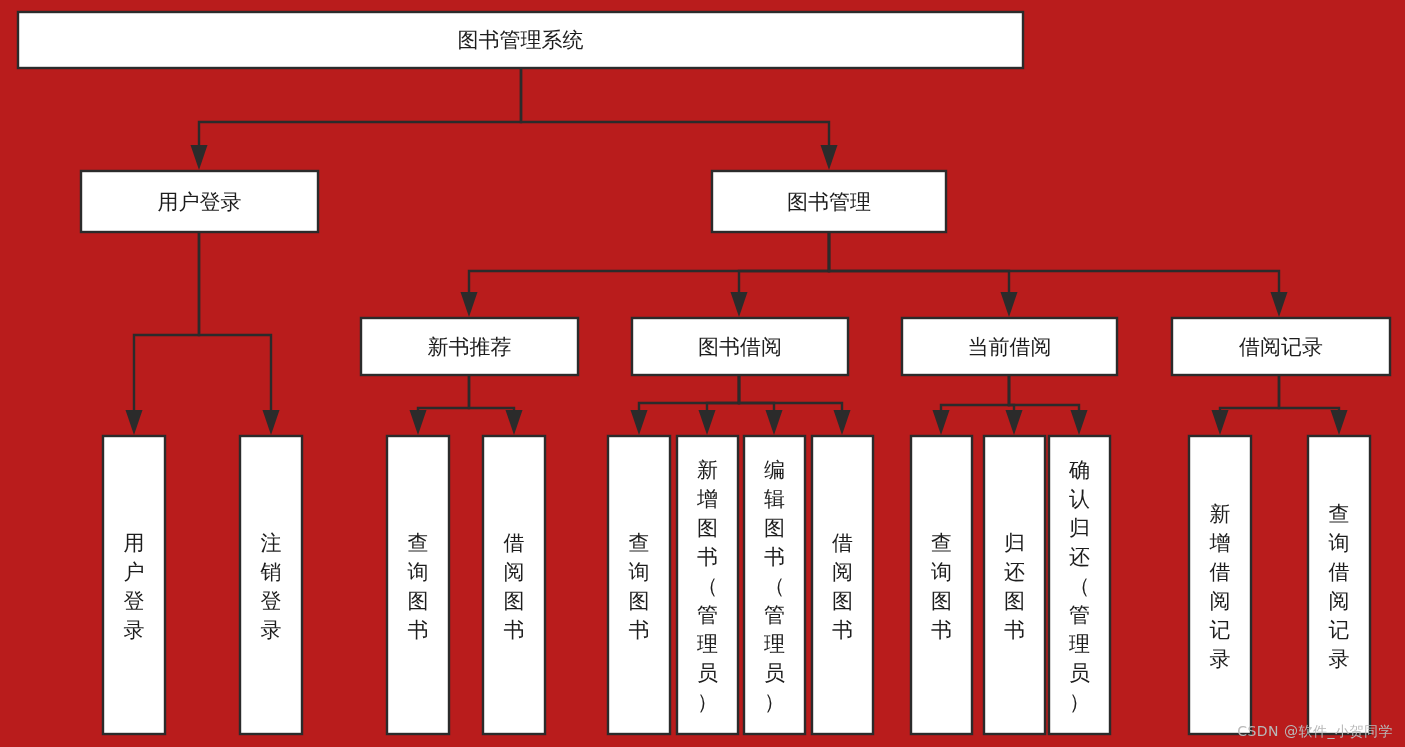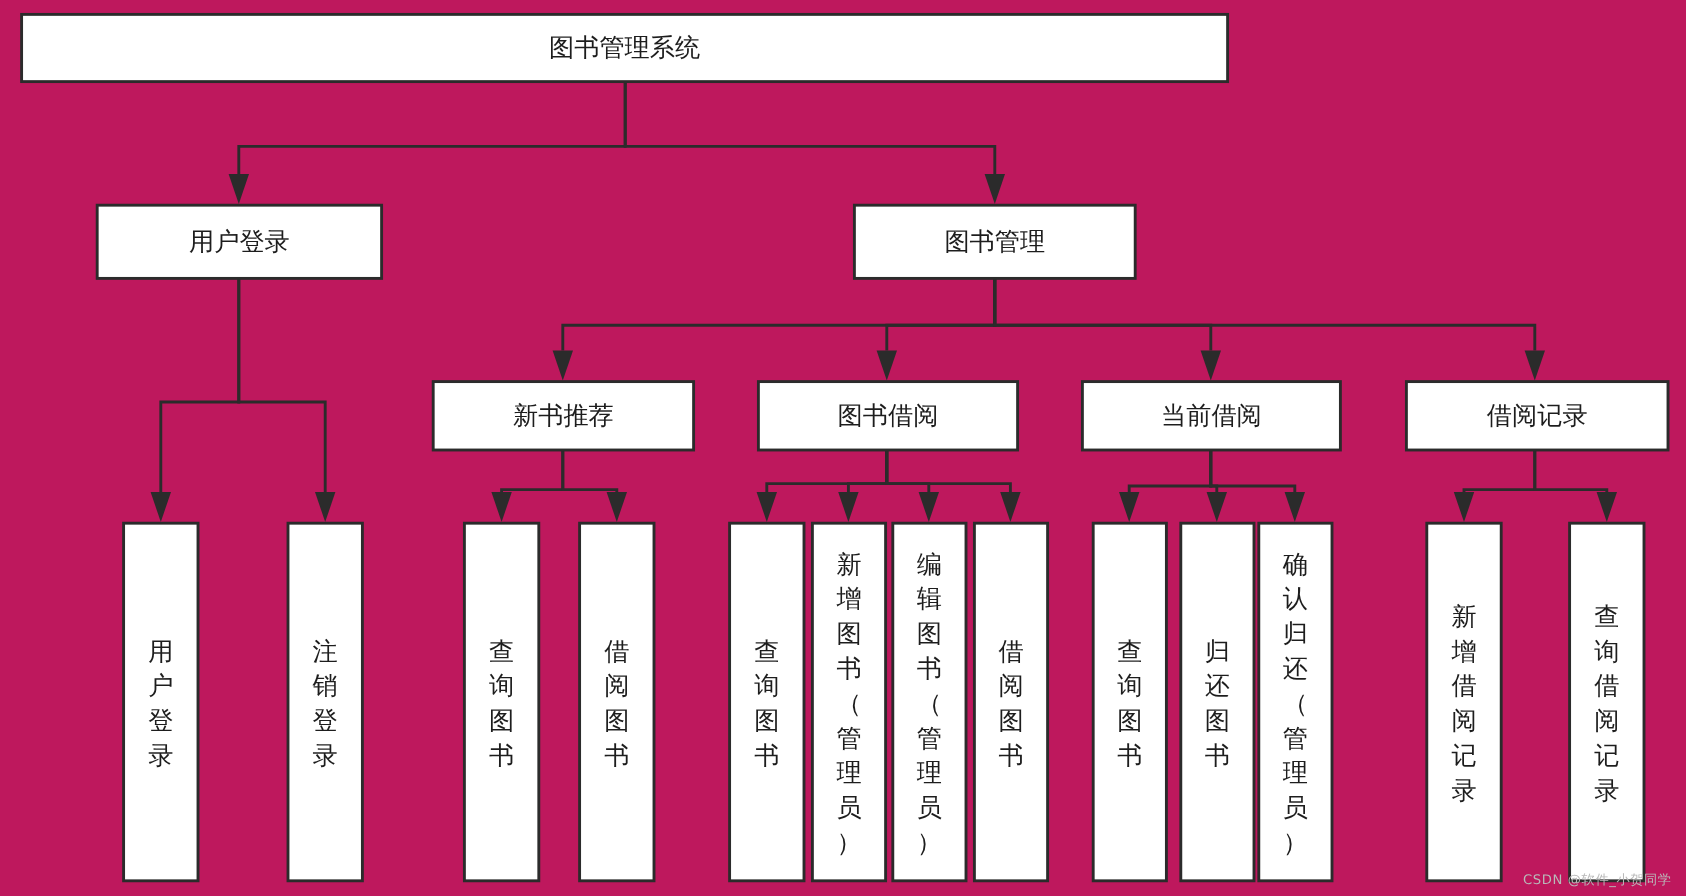--- a/index.html
+++ b/index.html
@@ -10,21 +10,21 @@
   body {
     width: 1405px;
     height: 747px;
     overflow: hidden;
     font-family: "DejaVu Sans", "Liberation Sans", sans-serif;
   }
   #diagram-root {
     position: relative;
     width: 1405px;
     height: 747px;
-    background: #be185d;
+    background: #b91c1c;
   }
   svg#flow {
     position: absolute;
     left: 0;
     top: 0;
     width: 1405px;
     height: 747px;
     display: block;
   }
   .node-rect {
@@ -55,21 +55,21 @@
     font-size: 21px;
     fill: #1d1d1d;
     text-anchor: middle;
     white-space: pre;
   }
   .watermark {
     position: absolute;
     right: 12px;
     bottom: 6px;
     font-family: "DejaVu Sans", "Liberation Sans", sans-serif;
-    font-size: 11px;
+    font-size: 14px;
     color: #b9b9b9;
     letter-spacing: 0.5px;
     user-select: none;
     pointer-events: none;
     text-align: center;
   }
 </style>
 </head>
 <body>
 

